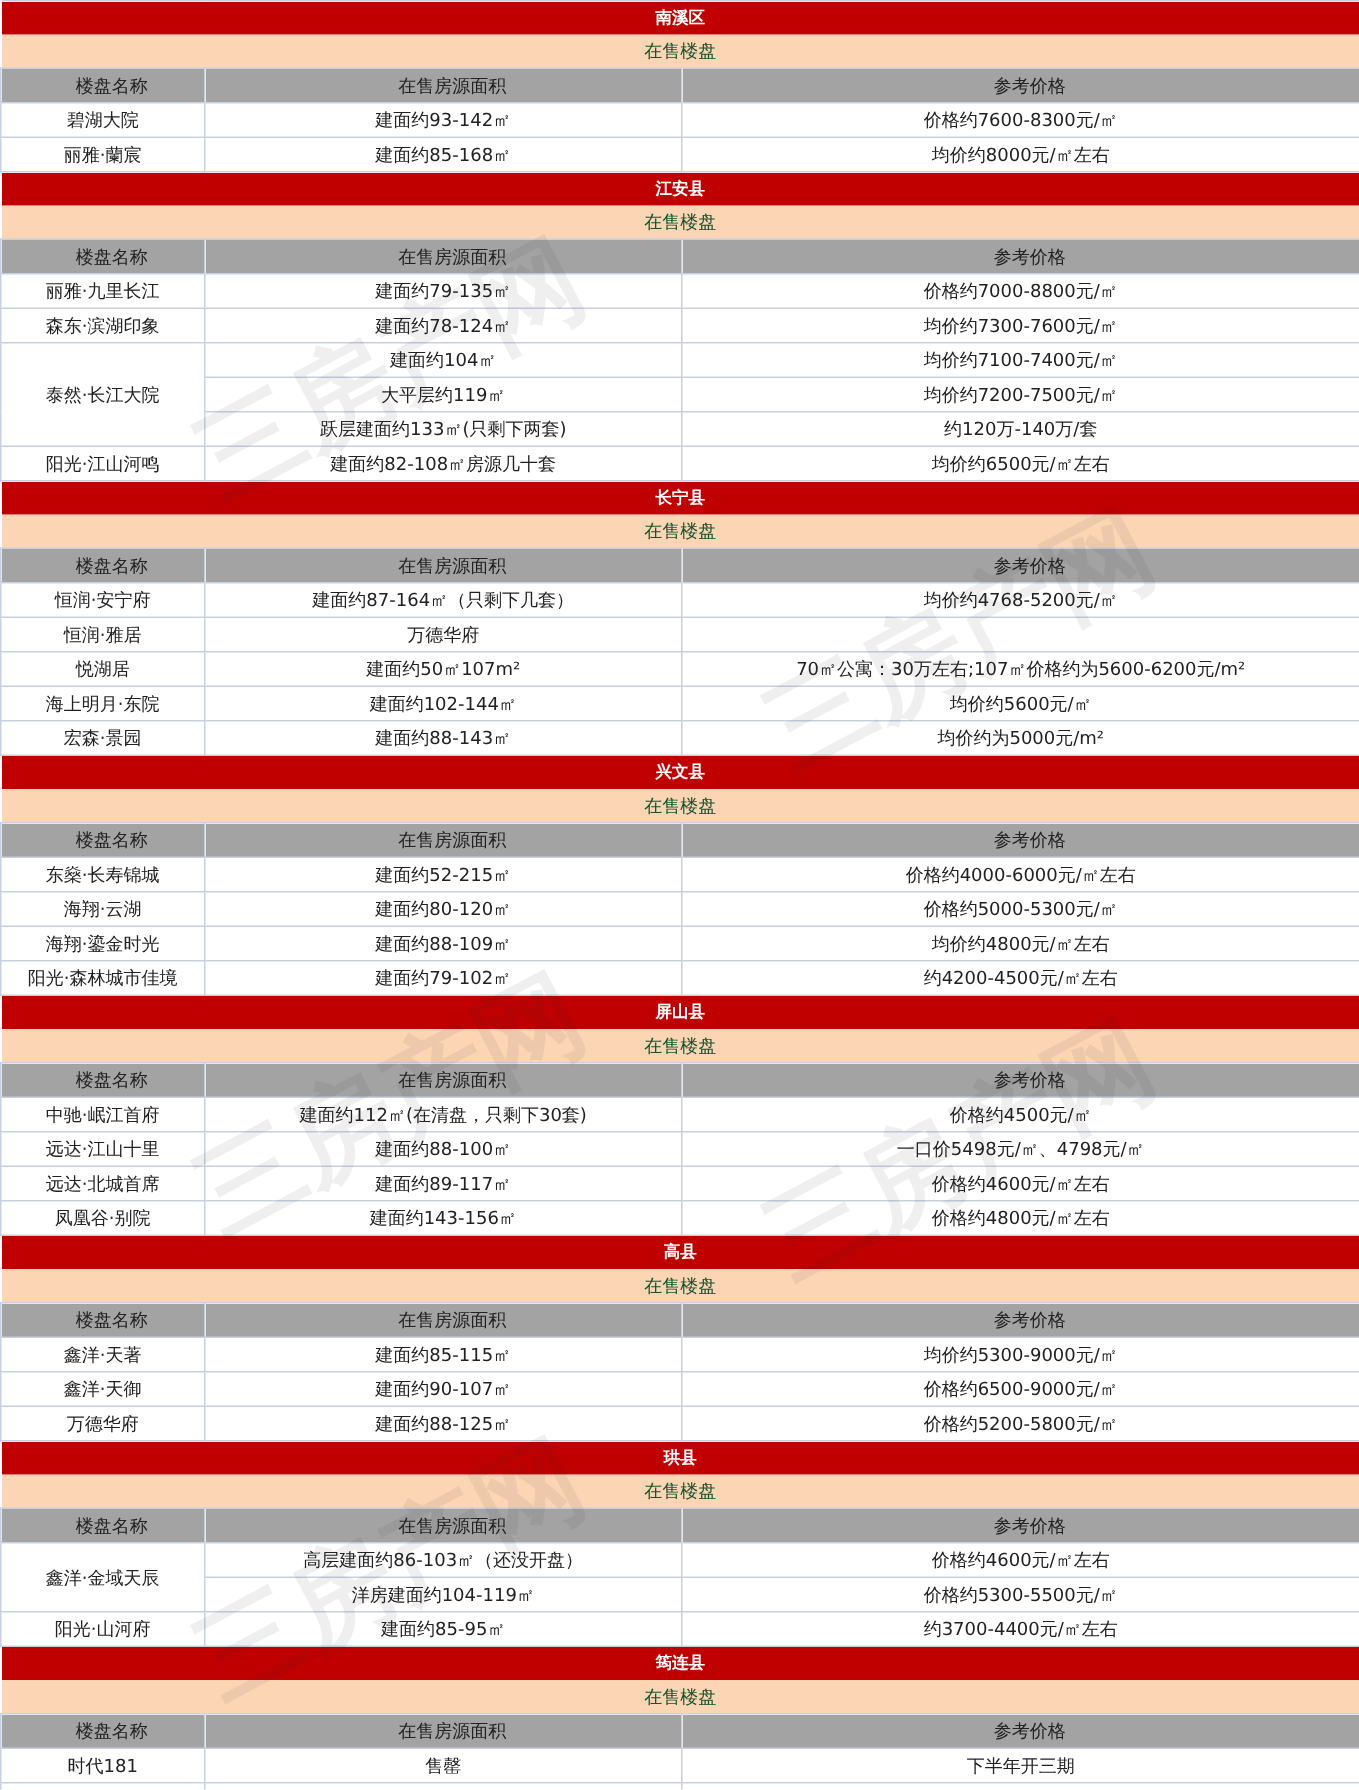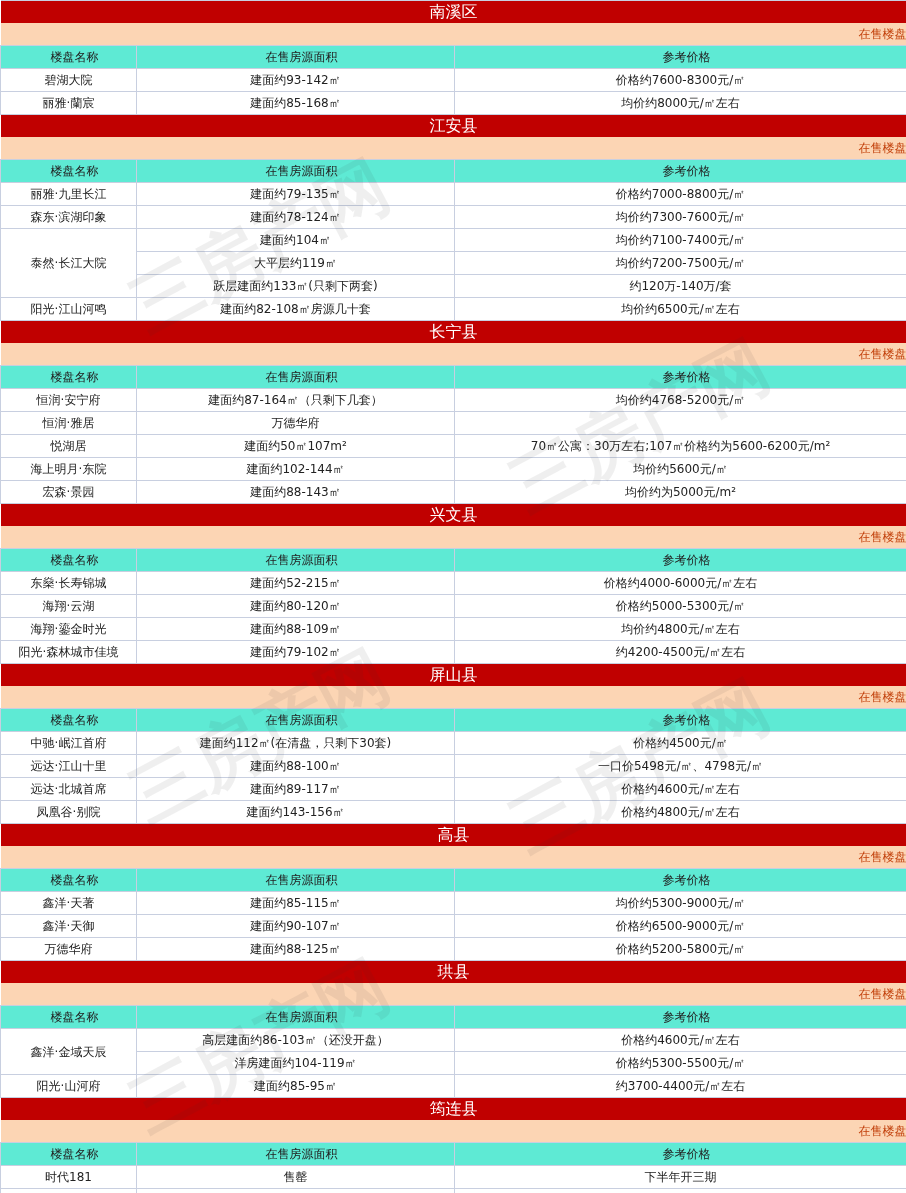--- a/index.html
+++ b/index.html
@@ -2,23 +2,23 @@
 <html><head>
 <meta charset="utf-8">
 <style>
   html, body { margin: 0; padding: 0; background: #ffffff; }
   body { width: 906px; height: 1193px; overflow: hidden; position: relative; font-family: "DejaVu Sans", "Liberation Sans", sans-serif; }
   table { border-collapse: collapse; width: 906px; table-layout: fixed; }
   col.c1 { width: 136px; }
   col.c2 { width: 318px; }
   col.c3 { width: 452px; }
   td { height: 22px; padding: 0; font-size: 12px; color: #222; text-align: center; border: 1px solid #c8cfe0; white-space: nowrap; overflow: hidden; line-height: 20px; }
-  tr.region td { background: #c00000; color: #fff; font-weight: normal; font-size: 16px; border: 0; border-top: 1px solid #c8cfe0; }
-  tr.sub td { background: #fcd5b4; color: #c2410c; border: 0; text-align: right; }
-  tr.hdr td { background: #5eead4; padding-left: 12px; }
+  tr.region td { background: #c00000; color: #fff; font-weight: bold; font-size: 11px; border: 0; border-top: 1px solid #c8cfe0; }
+  tr.sub td { background: #fcd5b4; color: #14532d; border: 0; }
+  tr.hdr td { background: #a3a3a3; padding-left: 12px; }
   .watermark { position: absolute; pointer-events: none; opacity: 0.07; color: #333; font-size: 70px; font-weight: bold; transform: rotate(-28deg); white-space: nowrap; font-family: "DejaVu Sans", sans-serif; }
 </style>
 </head>
 <body>
 
 <table>
   <colgroup>
       <col class="c1">
       <col class="c2">
       <col class="c3">

